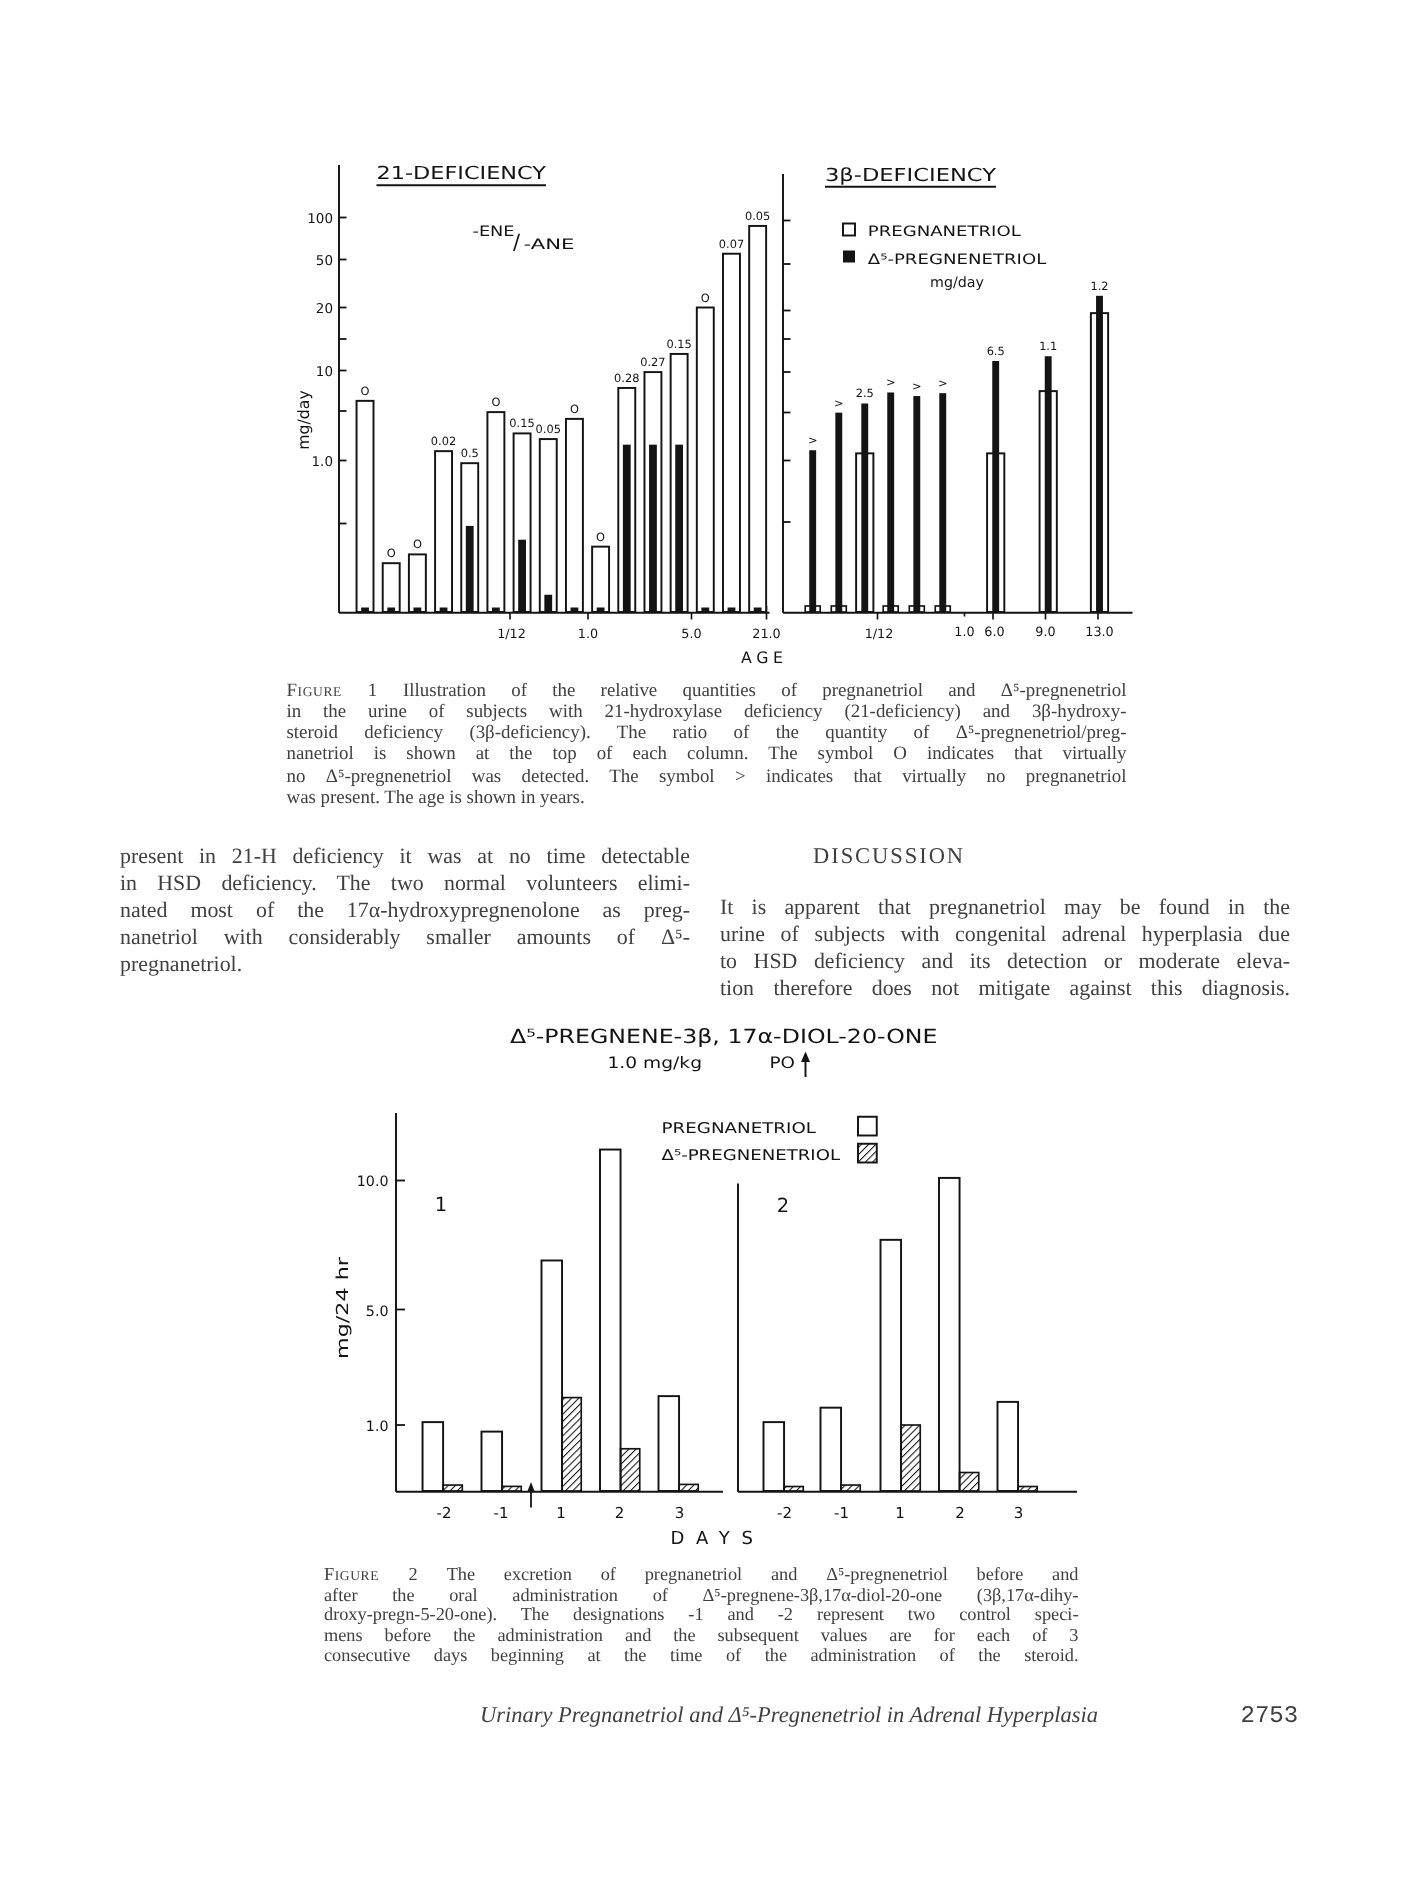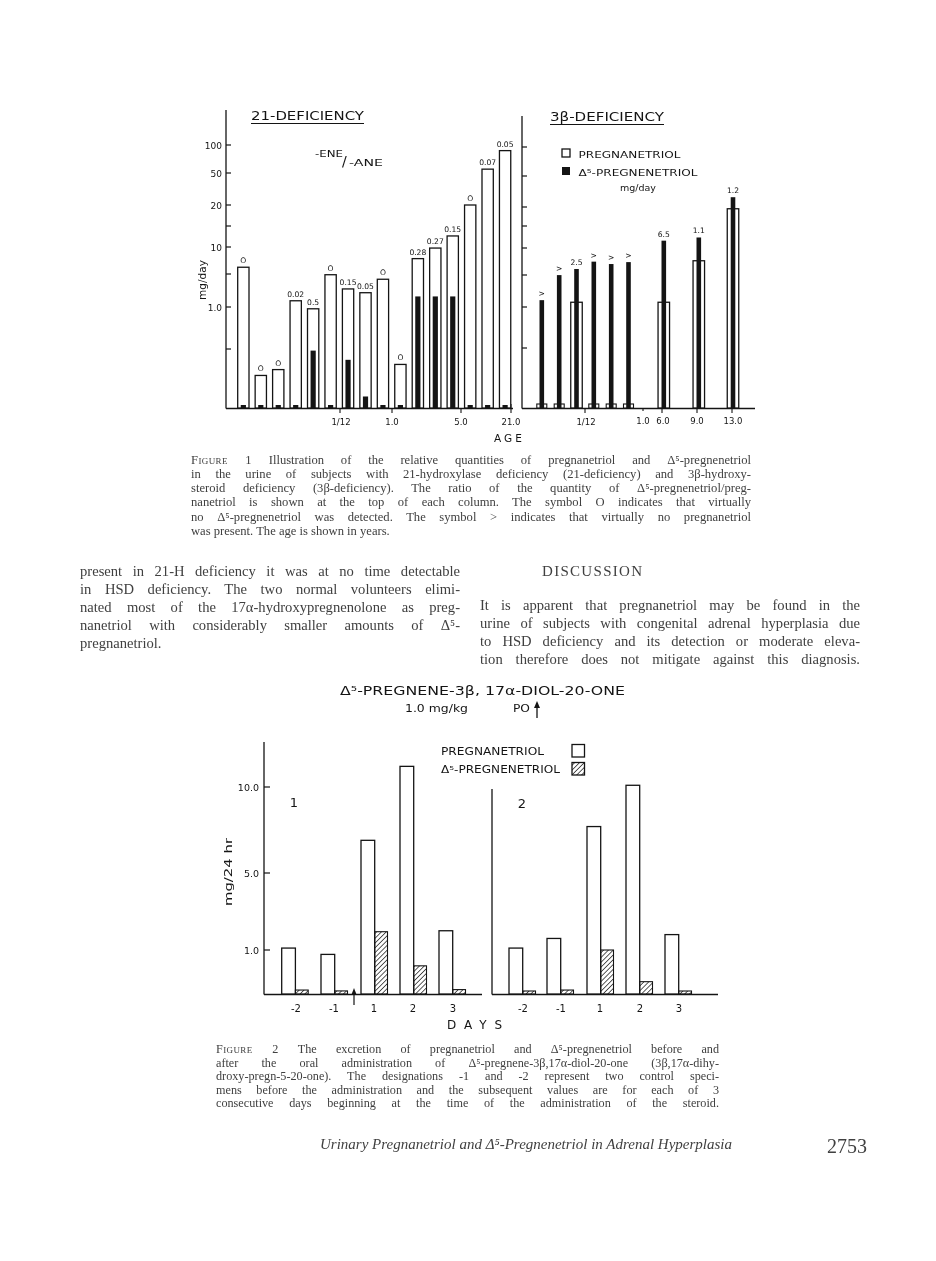--- a/index.html
+++ b/index.html
@@ -25,21 +25,21 @@
   .line.last { text-align-last: left; }
   .cap1 { font-size: 12.6px; line-height: 14.15px; height: 14.15px; }
   .cap2 { font-size: 12.2px; line-height: 13.5px; height: 13.5px; }
   .bodytext { font-size: 14.6px; line-height: 18px; height: 18px; }
   .figlabel { font-variant: small-caps; letter-spacing: 0.4px; }
   .heading {
     font-size: 15px; line-height: 18px; letter-spacing: 1.3px;
     white-space: nowrap;
   }
   .footer-title { font-style: italic; font-size: 15px; white-space: nowrap; text-align: right; }
-  .page-number { font-size: 20px; white-space: nowrap; }
+  .page-number { font-size: 16px; white-space: nowrap; font-family: Liberation Mono, monospace; }
 </style>
 </head>
 <body>
 
 <div id="page">
 
   <svg class="charts" width="936" height="1261" viewBox="0 0 936 1261">
     <defs>
       <pattern id="hatch" width="3.4" height="3.4" patternUnits="userSpaceOnUse" patternTransform="rotate(45)">
         <line x1="0" y1="0" x2="0" y2="3.4" stroke="#141414" stroke-width="1.4"></line>

